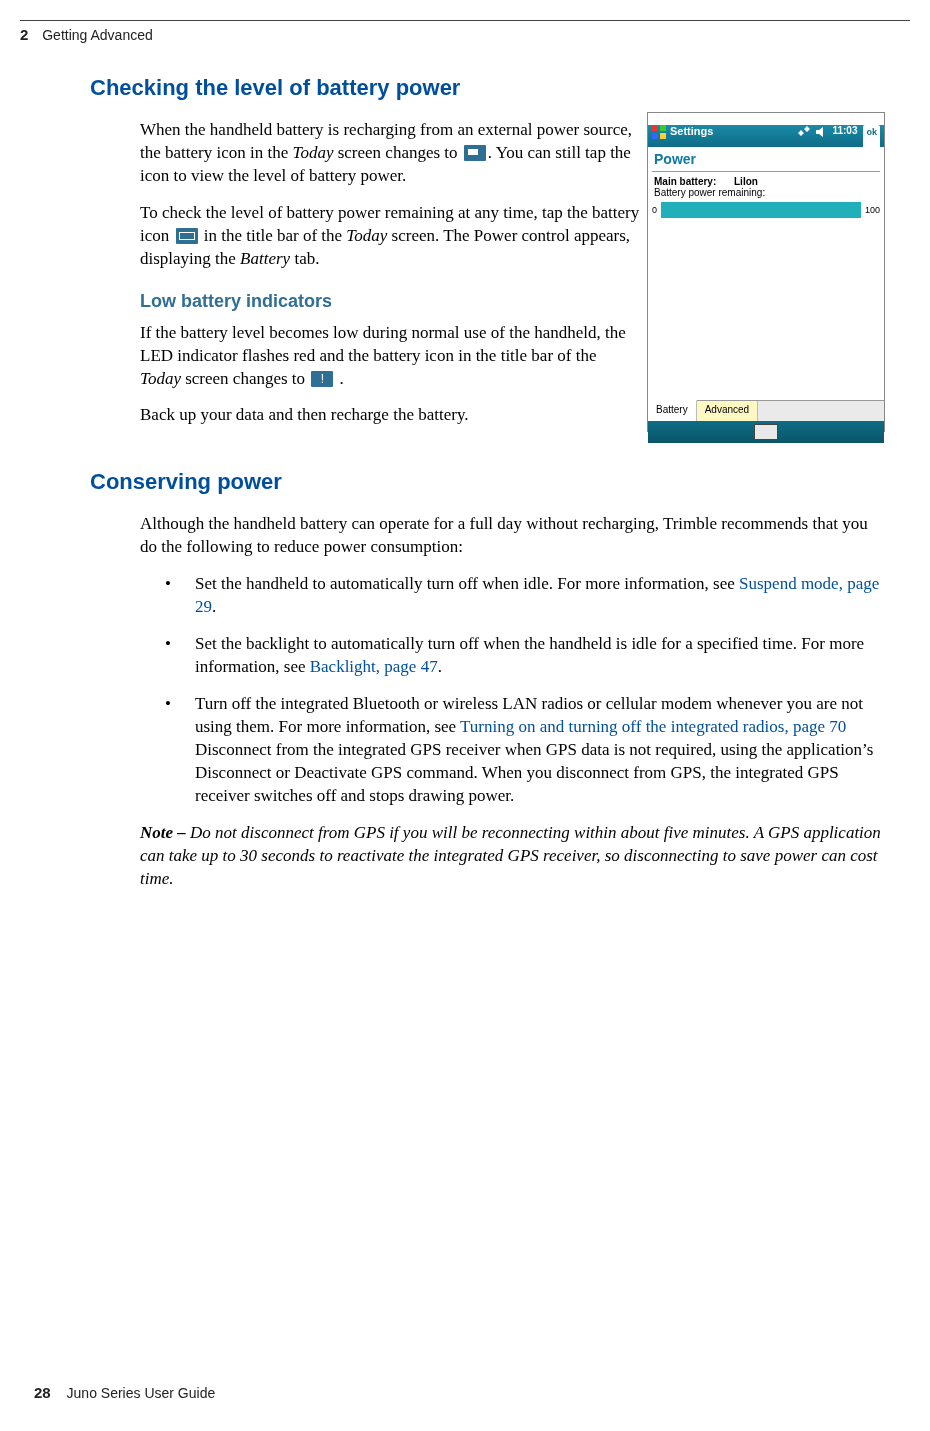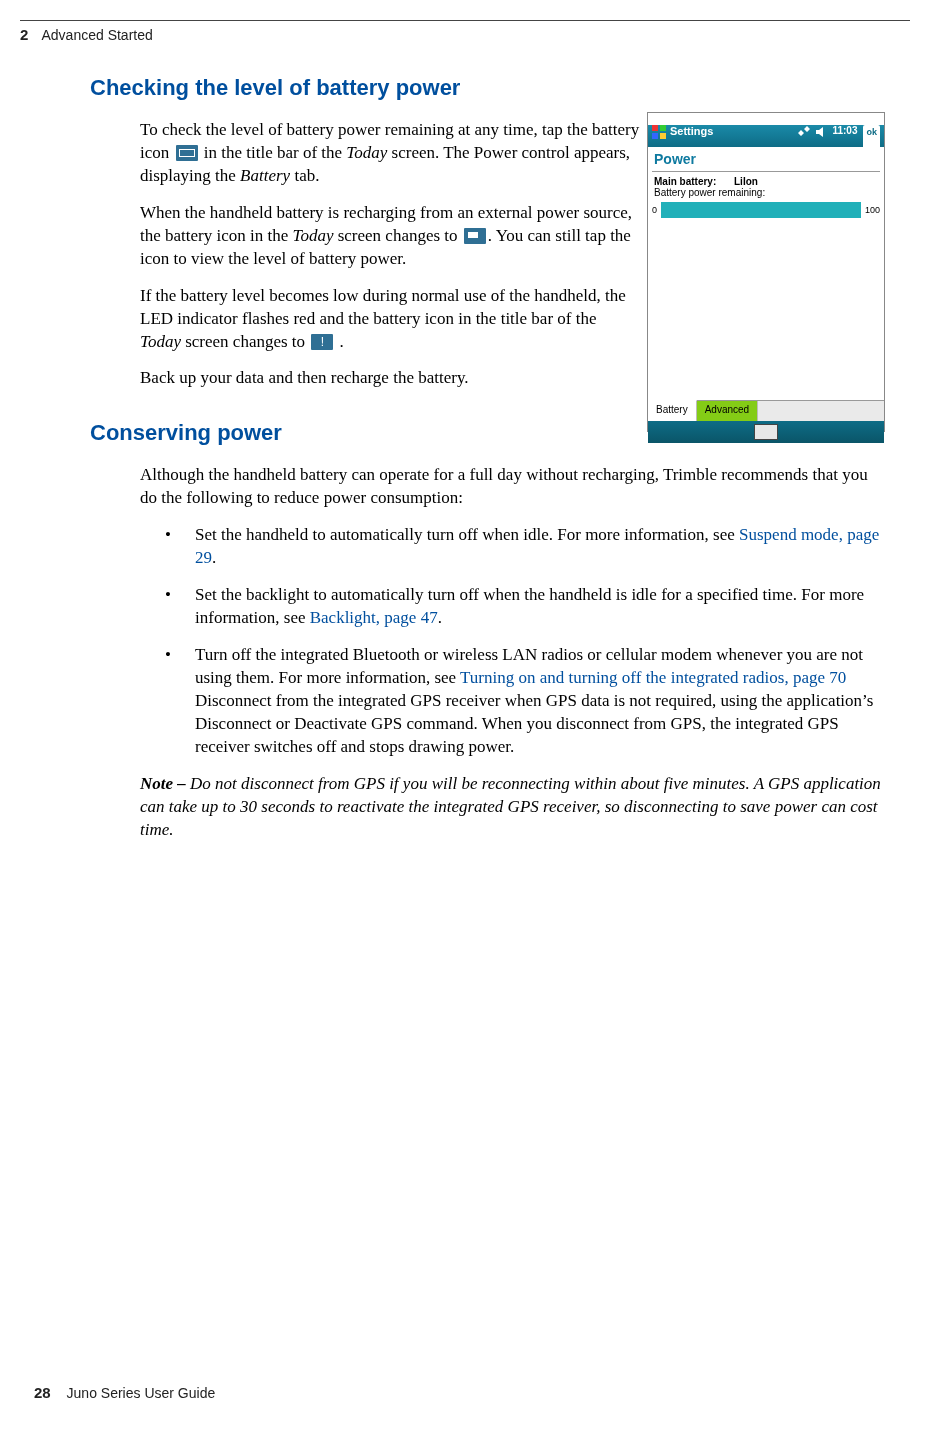--- a/index.html
+++ b/index.html
@@ -211,21 +211,21 @@
   .shot .tabs{
     display:flex;
     border-top:1px solid #999;
     background:#eaeaea;
     height:20px;
     font-size:10px;
   }
   .shot .tabs .tab{
     padding:3px 8px;
     border-right:1px solid #bbb;
-    background:#84cc16;
+    background:#fef9c3;
   }
   .shot .tabs .tab.active{
     background:#fff;font-weight:normal;
     border-top:1px solid #fff;margin-top:-1px;
   }
   .shot .softbar{
     height:22px;
     background:linear-gradient(#0e6c86,#0a5568);
     display:flex;justify-content:center;align-items:center;
   }
@@ -233,21 +233,21 @@
     width:22px;height:14px;background:#e8e8e8;border:1px solid #444;
   }
 </style>
 </head>
 <body>
 
 <div class="page">
 
   <div class="header-bar">
     <span class="chnum">2</span>
-    <span>Advanced Started</span>
+    <span>Getting Advanced</span>
   </div>
 
   <div class="shot">
     <div class="titlebar">
       <span class="winflag"></span>
       <span>Settings</span>
       <span class="spacer"></span>
       <svg class="tbicon" viewBox="0 0 14 14">
           <path d="M2 8l3-3 3 3-3 3zM8 4l3-3 3 3-3 3z" fill="#fff"></path>
         </svg>
@@ -281,36 +281,37 @@
       </div>
     </div>
   </div>
 
   <div class="content">
 
     <h2 class="blue">Checking the level of battery power</h2>
 
     <div class="body-block">
       <p class="narrow">
+        <span>When the handheld battery is recharging from an external power source, the battery icon in the </span><span class="italic">Today</span><span> screen changes to </span><span class="icon-inline plug"></span><span>. You can still tap the icon to view the level of battery power.</span>
+      </p>
+
+      <p class="narrow">
         <span>To check the level of battery power remaining at any time, tap the battery icon </span><span class="icon-inline battery"></span><span> in the title bar of the </span><span class="italic">Today</span><span> screen. The Power control appears, displaying the </span><span class="italic">Battery</span><span> tab.</span>
       </p>
 
-      <p class="narrow">
-        <span>When the handheld battery is recharging from an external power source, the battery icon in the </span><span class="italic">Today</span><span> screen changes to </span><span class="icon-inline plug"></span><span>. You can still tap the icon to view the level of battery power.</span>
-      </p>
-
+      <h3 class="blue">Low battery indicators</h3>
 
       <p class="narrow">
         <span>If the battery level becomes low during normal use of the handheld, the LED indicator flashes red and the battery icon  in the title bar of the </span><span class="italic">Today</span><span> screen changes to </span><span class="icon-inline lowbat"></span><span> .</span>
       </p>
 
       <p>Back up your data and then recharge the battery.</p>
     </div>
 
-    <h2 class="blue" style="margin-top:30px;">Conserving power</h2>
+    <h2 class="blue" style="margin-top:42px;">Conserving power</h2>
 
     <div class="body-block">
       <p>Although the handheld battery can operate for a full day without recharging, Trimble recommends that you do the following to reduce power consumption:</p>
 
       <ul class="bullets">
         <li>
           <span>Set the handheld to automatically turn off when idle. For more information, see </span><span class="link">Suspend mode, page 29</span><span>.</span>
         </li>
         <li>
           <span>Set the backlight to automatically turn off when the handheld is idle for a specified time. For more information, see </span><span class="link">Backlight, page 47</span><span>.</span>

